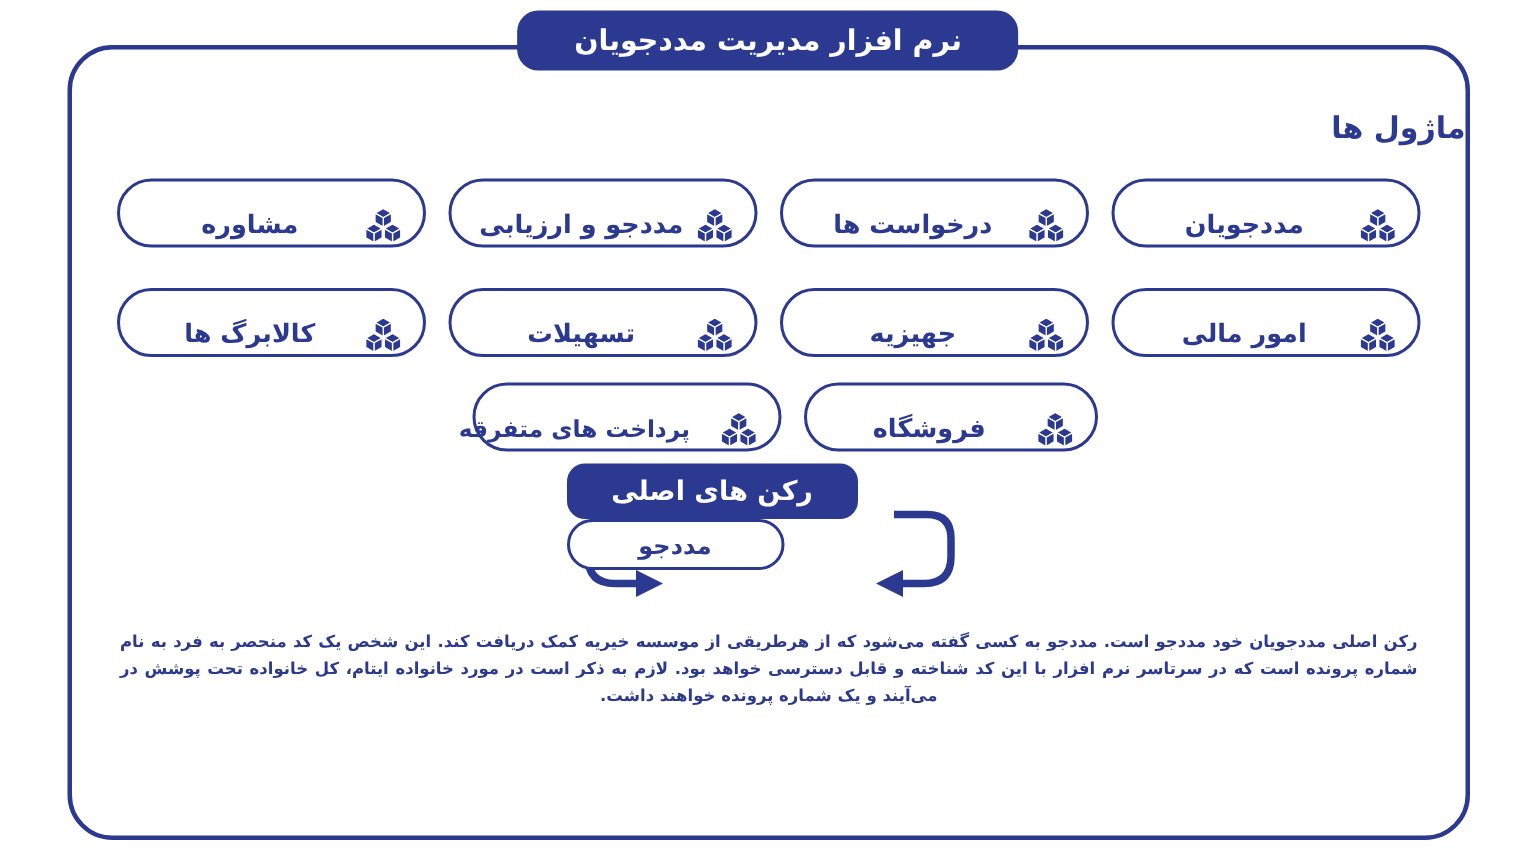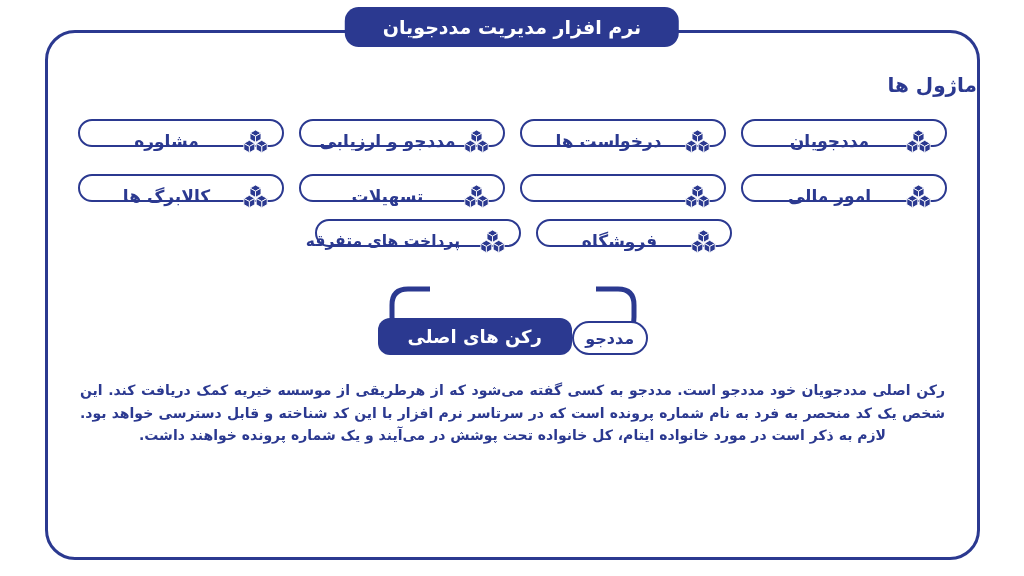--- a/index.html
+++ b/index.html
@@ -15,42 +15,42 @@
 
   .modules-heading { text-align:right; color:#2b3990; font-weight:bold;
     font-size:20px; margin-top:40px; direction:rtl; }
 
   .rows { padding:0 30px; }
   .row { display:flex; direction:rtl; gap:15px; margin-top:22px; }
   .row.r2 { margin-top:27px; }
   .row.r3 { margin-top:17px; }
   .spacer { width:200px; flex:0 0 auto; }
 
-  .pill { height:28px; border:2.5px solid #2b3990; border-radius:23px; background:#fff;
+  .pill { height:46px; border:2.5px solid #2b3990; border-radius:23px; background:#fff;
     display:flex; direction:rtl; align-items:center; padding:16px 10px 0 14px;
     color:#2b3990; font-weight:bold; font-size:17px; flex:1; }
   .pill .label { flex:1; text-align:center; white-space:nowrap; }
   .row.r3 .pill { flex:0 0 auto; }
   .pill.w-store { width:196px; }
   .pill.w-misc  { width:206px; font-size:15.5px;gap:16px; }
 
   .cube-icon { width:33px; height:28px; flex:0 0 auto; }
 
   .pillar-wrap { position:relative; width:270px; margin:8px auto 0;
-    display:flex; flex-direction:row; align-items:flex-end; height:100px; }
+    display:flex; flex-direction:column; align-items:flex-start; height:100px; }
   .pillar-title-pill { background:#2b3990; color:#fff; font-weight:bold; font-size:18px;
     padding:8px 30px; border-radius:12px; direction:rtl; z-index:2; white-space:nowrap; }
   .bracket-svg { position:absolute; top:30px; left:0; width:270px; height:64px; z-index:1; }
   .client-pill { width:145px; height:34px; background:#fff;
     border:2.5px solid #2b3990; border-radius:17px; display:flex; align-items:center;
     justify-content:center; color:#2b3990; font-weight:bold; font-size:16px;
     direction:rtl; z-index:2; }
 
-  .description { margin-top:24px; padding:0 32px; color:#2b3990; font-weight:700;
-    font-size:14px; line-height:1.62; direction:rtl; text-align:justify;
+  .description { margin-top:10px; padding:0 32px; color:#2b3990; font-weight:700;
+    font-size:11px; line-height:1.62; direction:rtl; text-align:justify;
     text-align-last:center; }
 </style>
 </head>
 <body>
 
 <svg width="0" height="0" style="position:absolute" aria-hidden="true">
   <defs>
     <g id="cubes-glyph" fill="#2b3990" stroke="#ffffff" stroke-width="1.3" stroke-linejoin="round">
       <polygon points="24,4 32,8.5 24,13 16,8.5"></polygon>
       <polygon points="32,8.5 32,17.5 24,22 24,13"></polygon>
@@ -101,20 +101,21 @@
       <div class="pill">
         <svg class="cube-icon" viewBox="0 0 48 40">
             <use href="#cubes-glyph"></use>
           </svg>
         <span class="label">امور مالی</span>
       </div>
       <div class="pill">
         <svg class="cube-icon" viewBox="0 0 48 40">
             <use href="#cubes-glyph"></use>
           </svg>
+        <span class="label">جهیزیه</span>
       </div>
       <div class="pill">
         <svg class="cube-icon" viewBox="0 0 48 40">
             <use href="#cubes-glyph"></use>
           </svg>
         <span class="label">تسهیلات</span>
       </div>
       <div class="pill">
         <svg class="cube-icon" viewBox="0 0 48 40">
             <use href="#cubes-glyph"></use>

